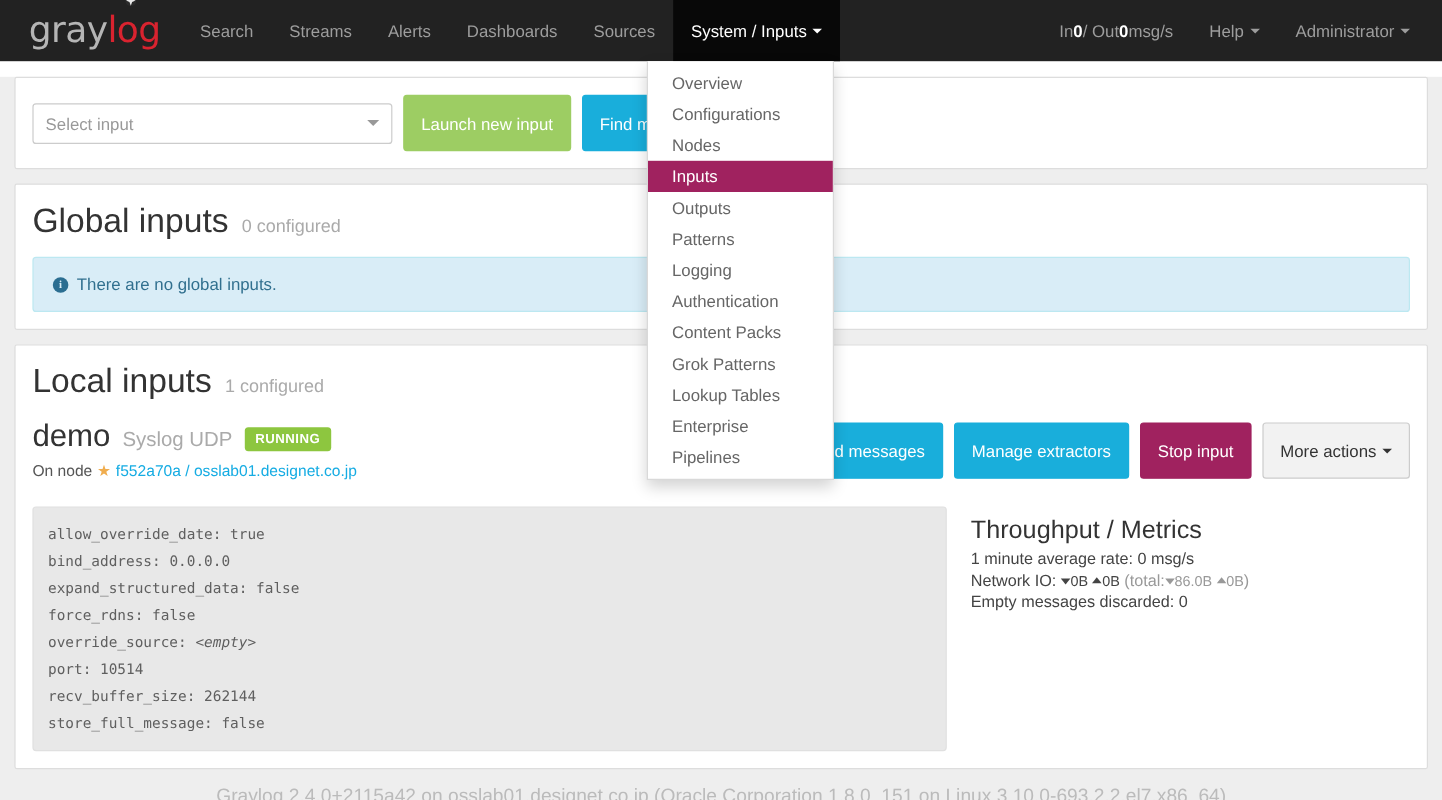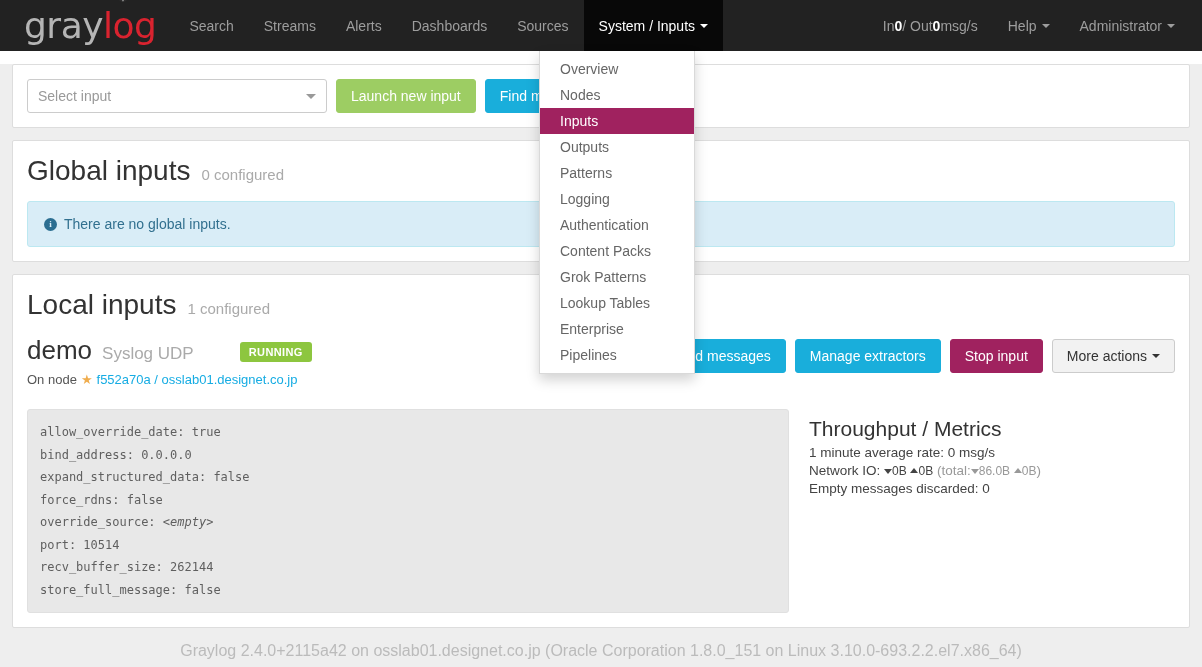--- a/index.html
+++ b/index.html
@@ -31,21 +31,21 @@
   .brand {
     display: flex;
     align-items: center;
     padding: 0 18px 0 24px;
     height: 51px;
     text-decoration: none;
   }
 
   .logo-text {
     font-family: "DejaVu Sans", sans-serif;
-    font-size: 36px;
+    font-size: 30px;
     font-weight: 400;
     letter-spacing: -0.5px;
     line-height: 1;
     display: flex;
     align-items: flex-start;
   }
   .logo-gray { color: #b5b5b5; }
   .logo-log  { color: #d9232f; position: relative; }
   .logo-mark {
     position: absolute;
@@ -174,21 +174,21 @@
   .select-caret {
     position: absolute;
     right: 10px;
     width: 0; height: 0;
     border-left: 5px solid transparent;
     border-right: 5px solid transparent;
     border-top: 5px solid #999999;
   }
 
   .btn {
-    height: 34px;
+    height: 47px;
     padding: 0 14px;
     border: 1px solid transparent;
     border-radius: 3px;
     font-size: 14px;
     font-family: "Liberation Sans", sans-serif;
     cursor: pointer;
     white-space: nowrap;
     display: inline-flex;
     align-items: center;
     line-height: 1;
@@ -268,21 +268,20 @@
   .badge-running {
     background: #8dc63f;
     color: #ffffff;
     font-size: 11px;
     font-weight: bold;
     letter-spacing: 0.4px;
     padding: 4px 9px;
     border-radius: 3px;
     position: relative;
     top: -3px;
-    margin-left: 36px;
   }
   .node-line {
     margin-top: 6px;
     font-size: 13px;
     color: #555555;
     display: flex;
     align-items: center;
     gap: 4px;
   }
   .star-icon { color: #f0ad4e; font-size: 13px; }
@@ -488,20 +487,21 @@
         </div>
       </div>
     </div>
   </div>
 
   <div class="footer">Graylog 2.4.0+2115a42 on osslab01.designet.co.jp (Oracle Corporation 1.8.0_151 on Linux 3.10.0-693.2.2.el7.x86_64)</div>
 </div>
 
 <div class="dropdown-menu" id="system-dropdown">
     <a class="dd-item">Overview</a>
+    <a class="dd-item">Configurations</a>
     <a class="dd-item">Nodes</a>
     <a class="dd-item active">Inputs</a>
     <a class="dd-item">Outputs</a>
     <a class="dd-item">Patterns</a>
     <a class="dd-item">Logging</a>
     <a class="dd-item">Authentication</a>
     <a class="dd-item">Content Packs</a>
     <a class="dd-item">Grok Patterns</a>
     <a class="dd-item">Lookup Tables</a>
     <a class="dd-item">Enterprise</a>

